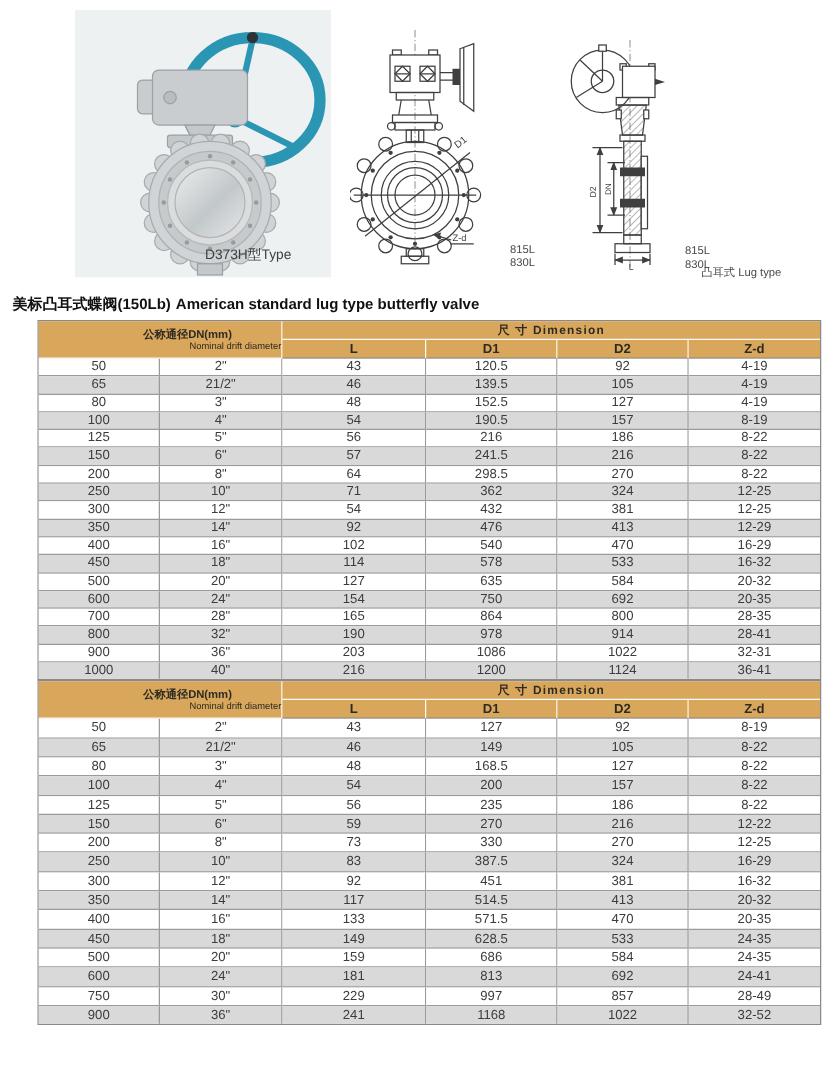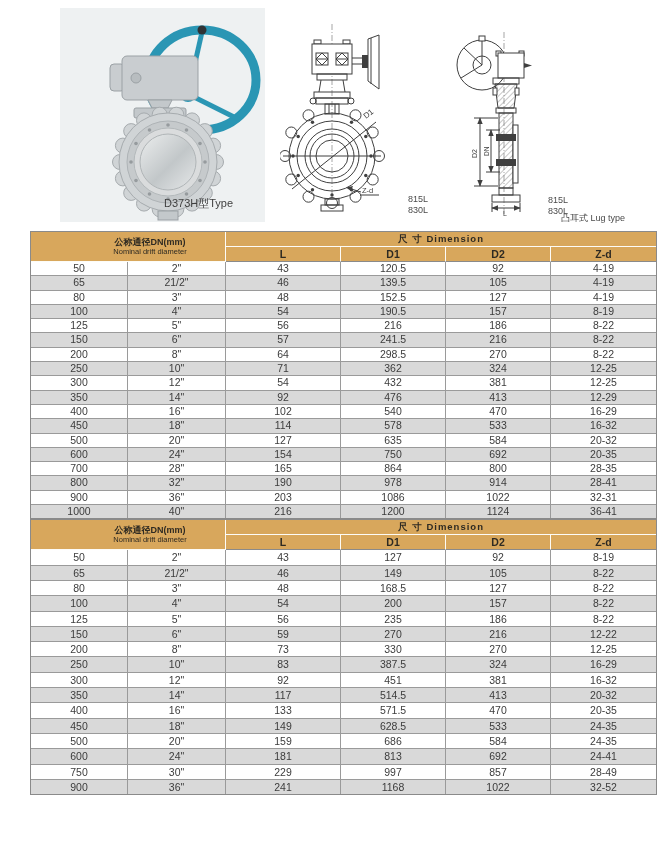--- a/index.html
+++ b/index.html
@@ -29,21 +29,21 @@
   
   table.spec{border-collapse:separate;border-spacing:0;table-layout:fixed;width:625px;margin-left:30px;
     border:1px solid var(--border-dark);font-size:10.5px;color:#3c3c3c;}
   table.spec th{background:var(--header-bg);color:#2e2a22;font-weight:bold;padding:0;vertical-align:middle;text-align:center;}
   table.spec thead tr.h1 th{border-bottom:1px solid #fdfcf7;height:15px;}
   table.spec thead tr.h2 th{border-bottom:1px solid var(--border-dark);height:15px;font-size:10.5px;}
   table.spec thead th{border-right:1px solid #fdfcf7;}
   table.spec thead th:last-child{border-right:none;}
   table.spec thead th.dn-head{border-right:1px solid #fdfcf7;padding-left:44px;}
   .dn-cn{font-size:9px;line-height:10px;font-weight:bold;}
-  .dn-en{font-size:7.5px;line-height:9px;font-weight:normal;}
+  .dn-en{font-size:7.5px;line-height:9px;font-weight:normal;text-align:right;}
   .dim-head{font-size:9.5px;letter-spacing:1px;}
   table.spec td{padding:0;text-align:center;border-right:1px solid var(--border-mid);
     border-bottom:1px solid var(--border-mid);background:#fff;overflow:hidden;white-space:nowrap;}
   table.spec td:last-child{border-right:none;}
   table.spec tbody tr:last-child td{border-bottom:none;}
   table.spec tbody tr:nth-child(even) td{background:var(--row-alt);}
   table.t1 td{height:13.3px;line-height:13.3px;}
   table.t2 td{height:14.3px;line-height:14.3px;}
 
   
@@ -267,20 +267,23 @@
       <text x="63" y="198" font-size="7">L</text>
     </svg>
 
     <div class="abs model-label" style="left:532px;top:195px;">
       <div>815L</div>
       <div>830L</div>
     </div>
     <div class="abs type-label" style="left:561px;top:212px;">凸耳式 Lug type</div>
   </div>
 
+  <div class="section-title">
+    <span class="cn">美标凸耳式蝶阀(150Lb)</span><span class="en">American standard lug type butterfly valve</span>
+  </div>
 
   <table class="spec t1">
     <colgroup>
         <col style="width:97px">
         <col style="width:98px">
         <col style="width:115px">
         <col style="width:105px">
         <col style="width:105px">
         <col style="width:105px">
       </colgroup>

